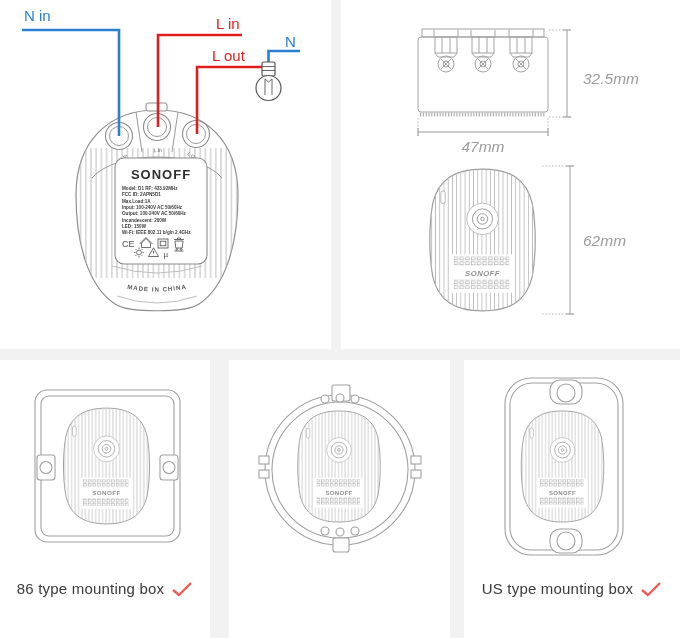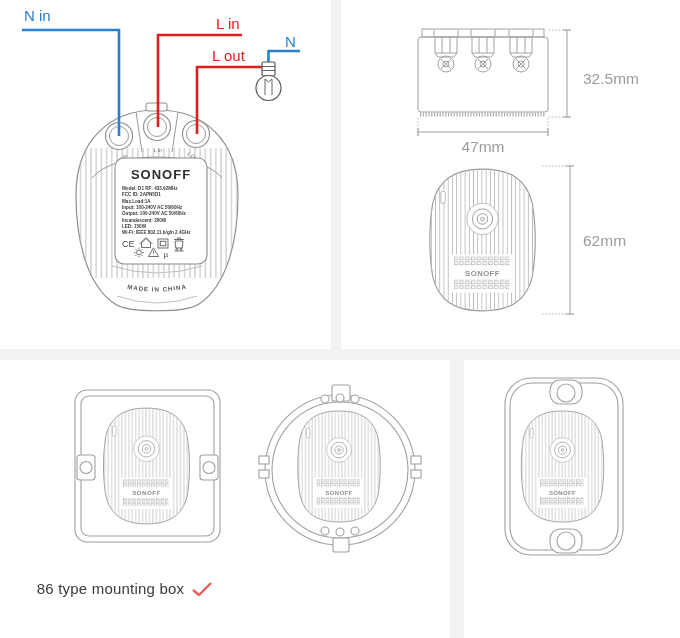--- a/index.html
+++ b/index.html
@@ -4,22 +4,22 @@
 <style>
   html,body{margin:0;padding:0;}
   body{
     width:680px;height:638px;position:relative;
     background:#f2f2f2;
     font-family:"Liberation Sans",sans-serif;
     overflow:hidden;
   }
   .panel{position:absolute;background:#ffffff;}
   .panel-wiring{left:0;top:0;width:331px;height:349px;}
-  .panel-dims{left:341px;top:0;width:339px;height:349px;}
-  .panel-86{left:0;top:360px;width:210px;height:278px;padding-left:40px;}
+  .panel-dims{left:341px;top:0;width:339px;height:349px;font-style:italic;}
+  .panel-86{left:0;top:360px;width:210px;height:278px;}
   .panel-eu{left:229px;top:360px;width:221px;height:278px;}
   .panel-us{left:464px;top:360px;width:216px;height:278px;}
   .box-label{
     position:absolute;top:220px;left:0;width:100%;
     display:flex;justify-content:center;align-items:center;gap:7px;
     font-size:15px;color:#3b3b3b;letter-spacing:.2px;
   }
   .box-label svg{flex:0 0 auto;}
   svg text{font-family:"Liberation Sans",sans-serif;}
 </style>
@@ -273,13 +273,19 @@
     <g fill="none" stroke="#a0a0a0" stroke-width="1.1">
       <rect x="41" y="18" width="118" height="177" rx="26" fill="#ffffff"></rect>
       <rect x="46" y="23" width="108" height="167" rx="22"></rect>
       <rect x="86" y="20" width="32" height="24" rx="10" fill="#ffffff"></rect>
       <circle cx="102" cy="33" r="9"></circle>
       <rect x="86" y="169" width="32" height="24" rx="10" fill="#ffffff"></rect>
       <circle cx="102" cy="181" r="9"></circle>
     </g>
     <use href="#devFront" x="51" y="48" width="95" height="117"></use>
   </svg>
+  <div class="box-label">
+    <span>US type mounting box</span>
+    <svg width="22" height="16" viewBox="0 0 22 16">
+      <path d="M2,9 L8,14 L20,2" fill="none" stroke="#ea5d58" stroke-width="2.4" stroke-linejoin="round"></path>
+    </svg>
+  </div>
 </div>
 
 </body></html>

